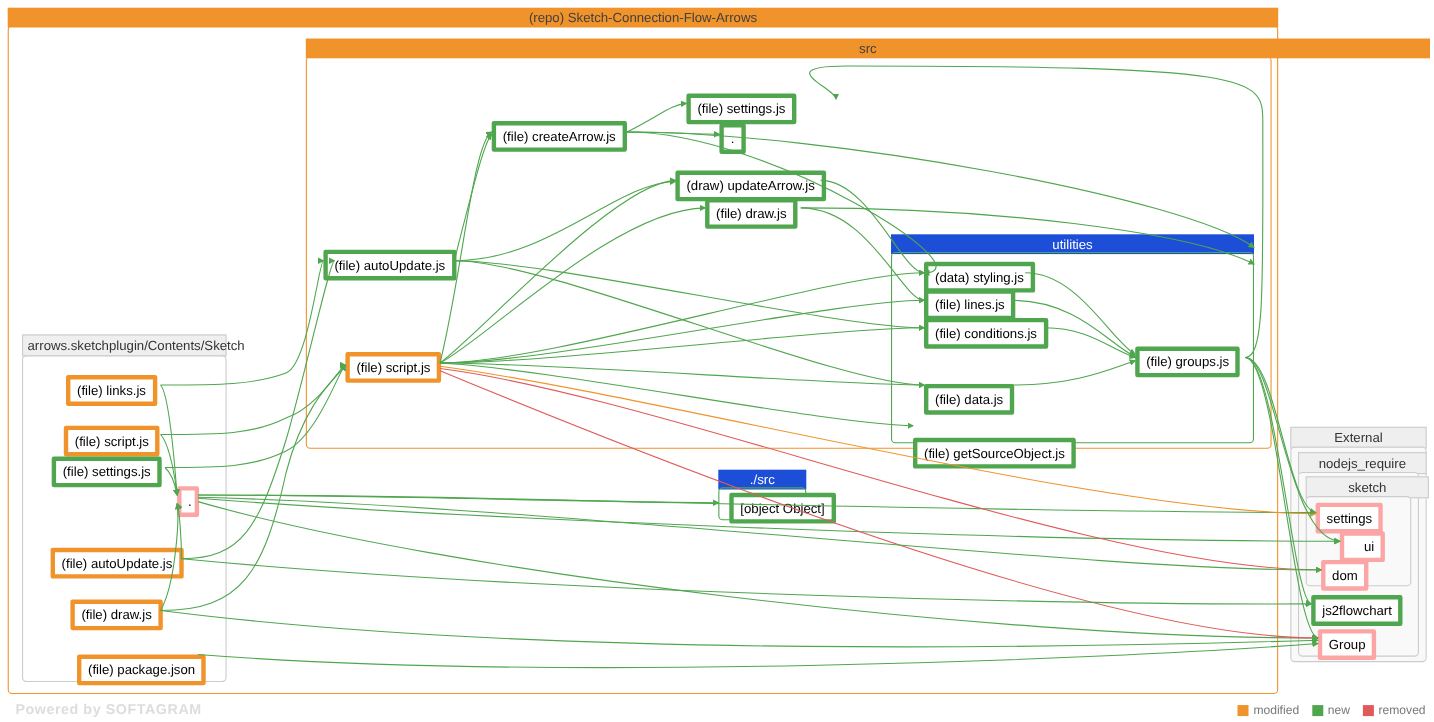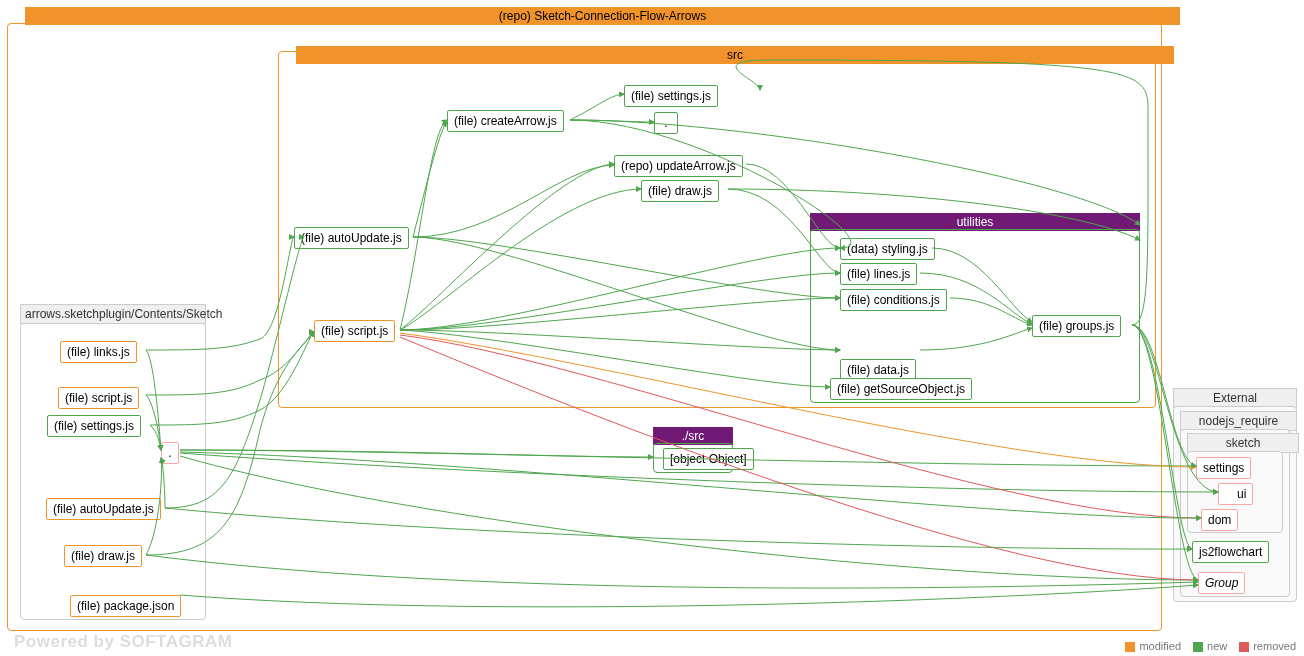--- a/index.html
+++ b/index.html
@@ -12,87 +12,87 @@
     position: relative;
     overflow: hidden;
   }
   .canvas {
     position: relative;
     width: 1304px;
     height: 656px;
   }
   .node {
     position: absolute;
-    border: 1px solid #fca5a5;
+    border: 4px solid #fca5a5;
     background: #fff;
     padding: 3px 6px;
     font-size: 12px;
     white-space: nowrap;
     border-radius: 2px;
   }
   .node.modified { border-color: #f0932b; }
   .node.new      { border-color: #4fa64f; }
   .container-header {
     position: absolute;
     text-align: center;
     font-size: 12px;
     padding: 2px 4px;
   }
-  .hdr-orange { background: #f0932b; color: #000000; margin-left: 18px; }
-  .hdr-green  { background: #701a75; color: #fff; }
+  .hdr-orange { background: #f0932b; color: #404040; }
+  .hdr-green  { background: #1d4ed8; color: #fff; }
   .hdr-gray   { background: #efefef; color: #333; border:1px solid #ccc; }
   .region {
     position: absolute;
     border-radius: 4px;
   }
   .region.orange { border:1px solid #f0932b; }
   .region.green  { border:1px solid #4fa64f; }
   .region.gray   { border:1px solid #ccc; background:#f9f9f9; }
   .legend {
     position:absolute; bottom:4px; right:8px; font-size:11px; color:#777;
     display:flex; gap:12px; align-items:center;
   }
   .legend .sw { width:10px; height:10px; display:inline-block; margin-right:4px; vertical-align:middle; }
   .sw.orange{background:#f0932b;} .sw.green{background:#4fa64f;} .sw.red{background:#e15a5a;}
   .watermark {
-    position:absolute; left:14px; bottom:4px; font-size:17px; font-weight:bold;
+    position:absolute; left:14px; bottom:4px; font-size:13px; font-weight:bold;
     color:#ddd; letter-spacing:0.5px;margin-top:28px;
   }
   svg.lines { position:absolute; top:0; left:0; width:1304px; height:656px; pointer-events:none; }
   .edge-green { stroke:#4fa64f; stroke-width:1; fill:none; }
   .edge-orange{ stroke:#f0932b; stroke-width:1; fill:none; }
   .edge-red   { stroke:#e15a5a; stroke-width:1; fill:none; }
 </style>
 </head>
 <body>
 
 <div class="canvas">
 
 <div class="container-header hdr-orange" style="left:7px; top:7px; width:1155px;">(repo) Sketch-Connection-Flow-Arrows</div>
 <div class="region orange" style="left:7px; top:23px; width:1155px; height:608px;"></div>
 
-<div class="container-header hdr-orange" style="left:278px; top:46px; width:878px;">src</div>
+<div class="container-header hdr-orange" style="left:278px; top:35px; width:1022px;">src</div>
 <div class="region orange" style="left:278px; top:51px; width:878px; height:357px;"></div>
 
 <div class="node new" style="left:447px; top:110px;">(file) createArrow.js</div>
 <div class="node new" style="left:624px; top:85px;">(file) settings.js</div>
 <div class="node new" style="left:654px; top:112px; width:24px; text-align:center;">.</div>
-<div class="node new" style="left:614px; top:155px;">(repo) updateArrow.js</div>
+<div class="node new" style="left:614px; top:155px;">(draw) updateArrow.js</div>
 <div class="node new" style="left:641px; top:180px;">(file) draw.js</div>
 <div class="node new" style="left:294px; top:227px;">(file) autoUpdate.js</div>
 <div class="node modified" style="left:314px; top:320px;">(file) script.js</div>
 
 <div class="container-header hdr-green" style="left:810px; top:213px; width:330px;">utilities</div>
 <div class="region green" style="left:810px; top:229px; width:330px; height:174px;"></div>
 
 <div class="node new" style="left:840px; top:238px;">(data) styling.js</div>
 <div class="node new" style="left:840px; top:263px;">(file) lines.js</div>
 <div class="node new" style="left:840px; top:289px;">(file) conditions.js</div>
-<div class="node new" style="left:840px; top:359px;">(file) data.js</div>
-<div class="node new" style="left:830px; top:378px;">(file) getSourceObject.js</div>
+<div class="node new" style="left:840px; top:349px;">(file) data.js</div>
+<div class="node new" style="left:830px; top:398px;">(file) getSourceObject.js</div>
 <div class="node new" style="left:1032px; top:315px;">(file) groups.js</div>
 
 <div class="container-header hdr-green" style="left:653px; top:427px; width:80px;">./src</div>
 <div class="region green" style="left:653px; top:443px; width:80px; height:30px;"></div>
 <div class="node new" style="left:663px; top:448px;">[object Object]</div>
 
 <div class="container-header hdr-gray" style="left:20px; top:304px; width:186px;">arrows.sketchplugin/Contents/Sketch</div>
 <div class="region gray" style="left:20px; top:323px; width:186px; height:297px; background:#fff;"></div>
 
 <div class="node modified" style="left:60px; top:341px;">(file) links.js</div>
@@ -107,21 +107,21 @@
 <div class="region gray" style="left:1173px; top:406px; width:124px; height:196px;"></div>
 <div class="container-header hdr-gray" style="left:1180px; top:411px; width:117px;">nodejs_require</div>
 <div class="region gray" style="left:1180px; top:429px; width:110px; height:168px;"></div>
 <div class="container-header hdr-gray" style="left:1187px; top:433px; width:112px;">sketch</div>
 <div class="region gray" style="left:1187px; top:451px; width:96px; height:82px;"></div>
 
 <div class="node" style="left:1196px; top:457px;">settings</div>
 <div class="node" style="left:1218px; top:483px;padding-left:18px;">ui</div>
 <div class="node" style="left:1201px; top:509px;">dom</div>
 <div class="node new" style="left:1192px; top:541px;">js2flowchart</div>
-<div class="node" style="left:1198px; top:572px;font-style:italic;">Group</div>
+<div class="node" style="left:1198px; top:572px;">Group</div>
 
 <svg class="lines">
   <defs>
     <marker id="ag" markerWidth="6" markerHeight="6" refX="5" refY="3" orient="auto">
           <path d="M0,0 L6,3 L0,6 Z" fill="#4fa64f"></path>
         </marker>
     <marker id="ao" markerWidth="6" markerHeight="6" refX="5" refY="3" orient="auto">
           <path d="M0,0 L6,3 L0,6 Z" fill="#f0932b"></path>
         </marker>
     <marker id="ar" markerWidth="6" markerHeight="6" refX="5" refY="3" orient="auto">

